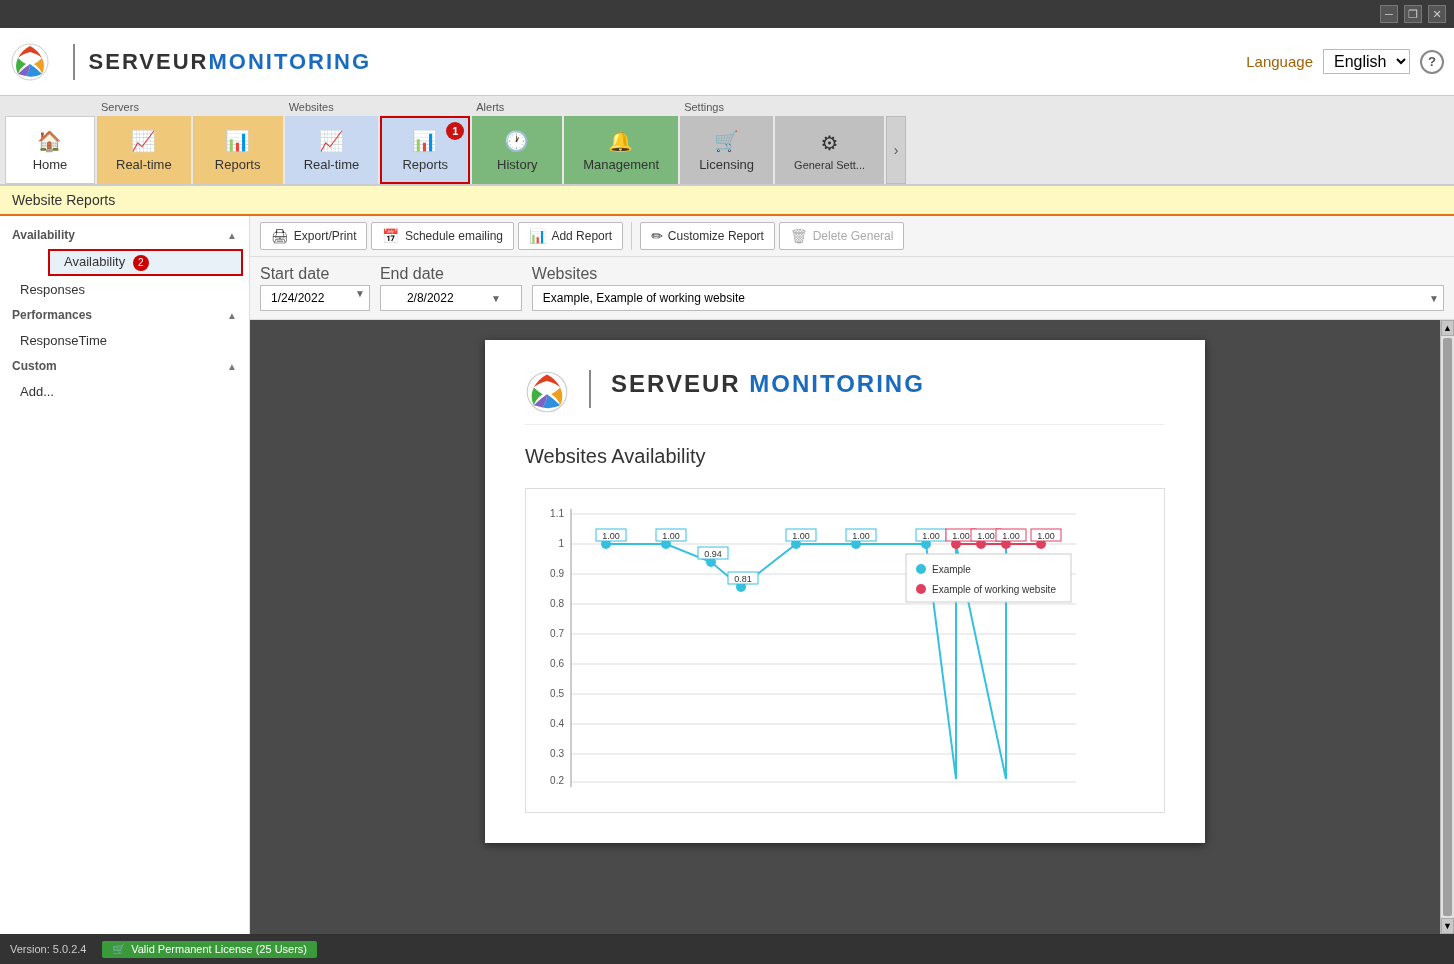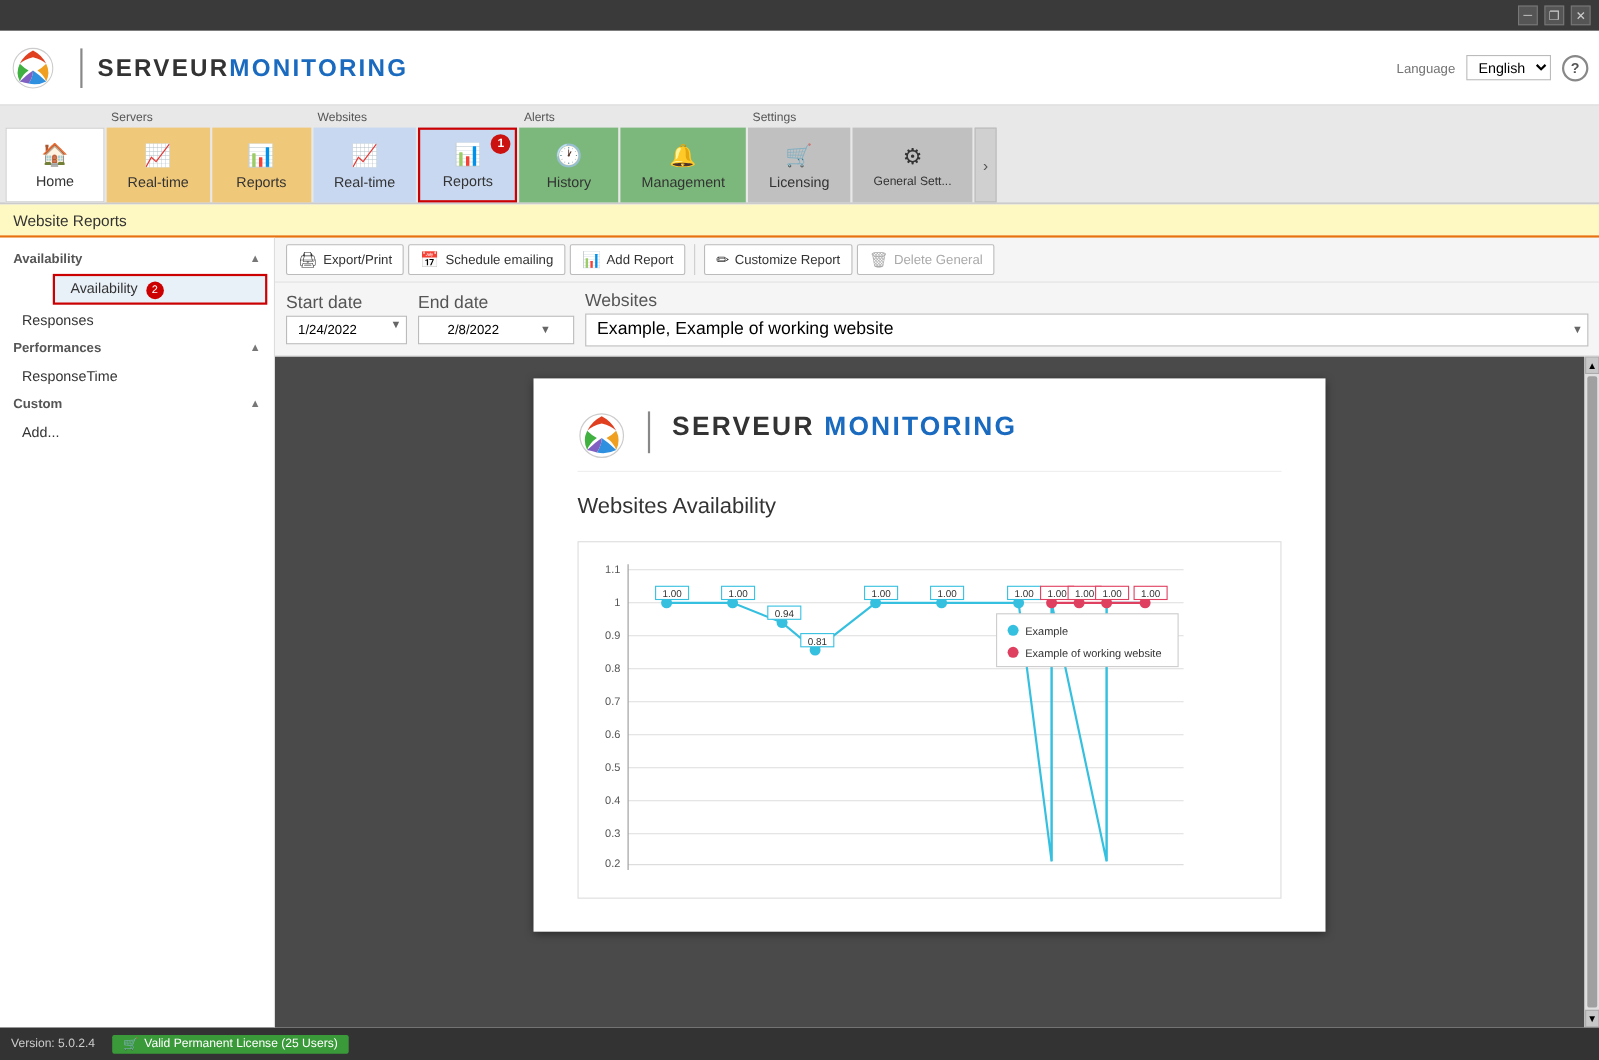--- a/index.html
+++ b/index.html
@@ -41,24 +41,24 @@
       gap: 8px;
     }
     .logo-icon {
       width: 40px; height: 40px;
     }
     .header-right {
       display: flex;
       align-items: center;
       gap: 10px;
     }
-    .language-label { color: #737373; font-size: 12px; }
+    .language-label { color: #a16207; font-size: 15px; }
     .language-select {
       padding: 2px 6px;
-      font-size: 13px;
+      font-size: 16px;
       border: 1px solid #bbb;
       background: #fff;
     }
     .help-btn {
       width: 24px; height: 24px;
       border-radius: 50%;
       border: 2px solid #888;
       background: #fff;
       color: #555;
       font-weight: bold;
@@ -232,21 +232,21 @@
       border: 1px solid #bbb;
       background: #fff;
       font-size: 12px;
       width: 120px;
     }
     .filter-websites-input {
       flex: 1;
       padding: 3px 6px;
       border: 1px solid #bbb;
       background: #fff;
-      font-size: 16px;
+      font-size: 12px;
     }
 
     
     .report-content {
       flex: 1;
       background: #4a4a4a;
       overflow: auto;
       position: relative;
       display: flex;
       align-items: flex-start;

